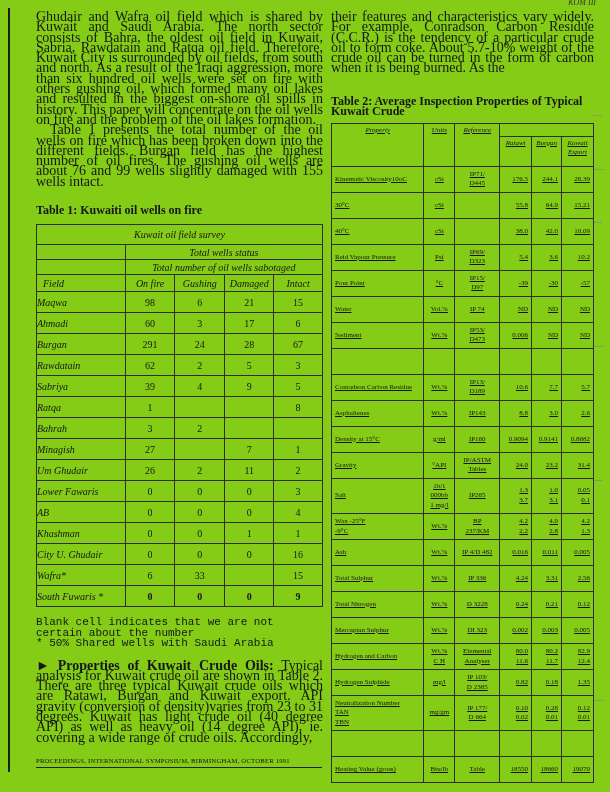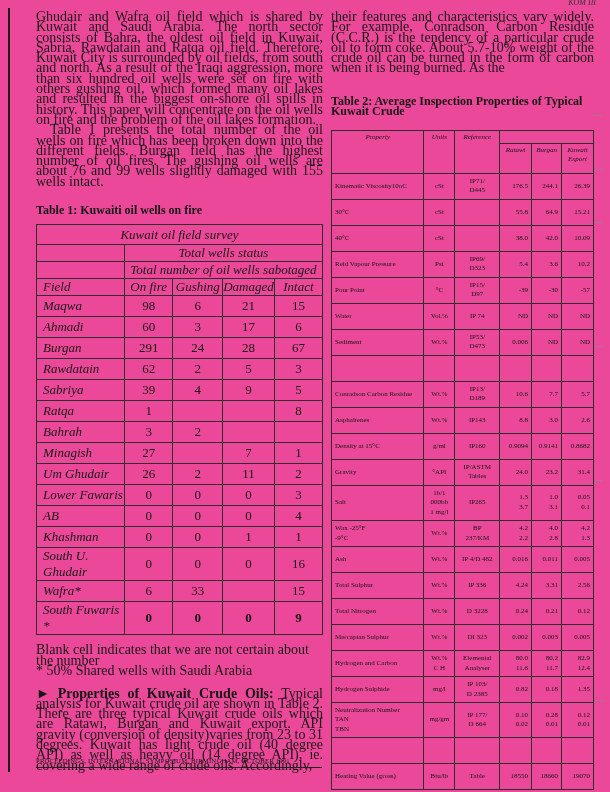--- a/index.html
+++ b/index.html
@@ -1,54 +1,54 @@
 <!DOCTYPE html>
 <html><head>
 <meta charset="utf-8">
 <style>
   * { box-sizing: border-box; margin: 0; padding: 0; }
   html, body { width: 610px; height: 792px; }
   body { background: #e9e8e3; font-family: "Liberation Serif", "DejaVu Serif", serif; }
   .page {
     position: relative; width: 610px; height: 792px;
-    background: #ec4899; color: #161616; overflow: hidden;
+    background: #84cc16; color: #161616; overflow: hidden;
   }
   .edge-line { position: absolute; left: 8px; top: 8px; width: 2px; height: 764px; background: #1c1c1c; }
   .corner-frag { position: absolute; right: 14px; top: -2px; font-size: 8px; font-style: italic; color: #333; }
 
   .col-left  { position: absolute; left: 36px; top: 12px; width: 287px; }
   .col-right { position: absolute; left: 331px; top: 12px; width: 263px; }
 
   .body-text { font-size: 14px; line-height: 10.3px; text-align: justify; }
   .indent { text-indent: 14px; margin-top: 0; }
   .tbl-title { font-weight: bold; font-size: 12px; margin-top: 16px; }
   .t2-title { margin-top: 22px; line-height: 10px; }
 
   table { border-collapse: collapse; width: 100%; }
   td, th { border: 1px solid #2e2e2e; white-space: pre-line; }
 
   
-  .t1 { margin-top: 6px; font-size: 13px; }
+  .t1 { margin-top: 6px; font-size: 10px; }
   .t1 th { font-weight: normal; }
   .t1-caption { font-style: italic; text-align: center; height: 20px; }
   .t1-span { font-style: italic; text-align: center; height: 15px; }
   .t1-colhead { font-style: italic; text-align: center; height: 17px; }
   .t1-field-head { text-align: left; padding-left: 6px; }
   .t1 tbody td { height: 21px; }
-  .t1-field { font-style: italic; text-align: left; padding-left: 6px; }
+  .t1-field { font-style: italic; text-align: left; padding-left: 0; }
   .t1-num { text-align: center; }
   #t1-body tr:last-child .t1-num { font-weight: bold; }
 
-  .note { font-size: 14px; line-height: 10.5px; }
+  .note { font-size: 11px; line-height: 10.5px; font-family: Liberation Mono, monospace; }
   .note-first { margin-top: 10px; }
   .para3 { margin-top: 12px; }
   .lead { font-weight: bold; }
 
   
-  .t2 { margin-top: 14px; font-size: 7px; line-height: 9.4px; }
+  .t2 { margin-top: 7px; font-size: 7px; line-height: 9.4px; text-decoration: underline; }
   .t2 th { font-style: italic; font-weight: normal; text-align: center; vertical-align: top; padding: 2px 2px; }
   .t2-prop-head { text-align: left; padding-left: 4px; }
   .t2-head-row1 th { height: 13px; }
   .t2-crude { height: 30px; vertical-align: middle; }
   .t2 tbody td { height: 26px; padding: 3px 3px; vertical-align: middle; }
   .t2-prop { text-align: left; vertical-align: top; }
   .t2-units { text-align: center; }
   .t2-ref { text-align: center; }
   .t2-val { text-align: right; }
   .empty-row td { height: 16px; }
@@ -187,21 +187,21 @@
             <td class="t1-num">4</td>
           </tr>
           <tr>
             <td class="t1-field">Khashman</td>
             <td class="t1-num">0</td>
             <td class="t1-num">0</td>
             <td class="t1-num">1</td>
             <td class="t1-num">1</td>
           </tr>
           <tr>
-            <td class="t1-field">South U. Ghudair</td>
+            <td class="t1-field">City U. Ghudair</td>
             <td class="t1-num">0</td>
             <td class="t1-num">0</td>
             <td class="t1-num">0</td>
             <td class="t1-num">16</td>
           </tr>
           <tr>
             <td class="t1-field">Wafra*</td>
             <td class="t1-num">6</td>
             <td class="t1-num">33</td>
             <td class="t1-num"></td>

